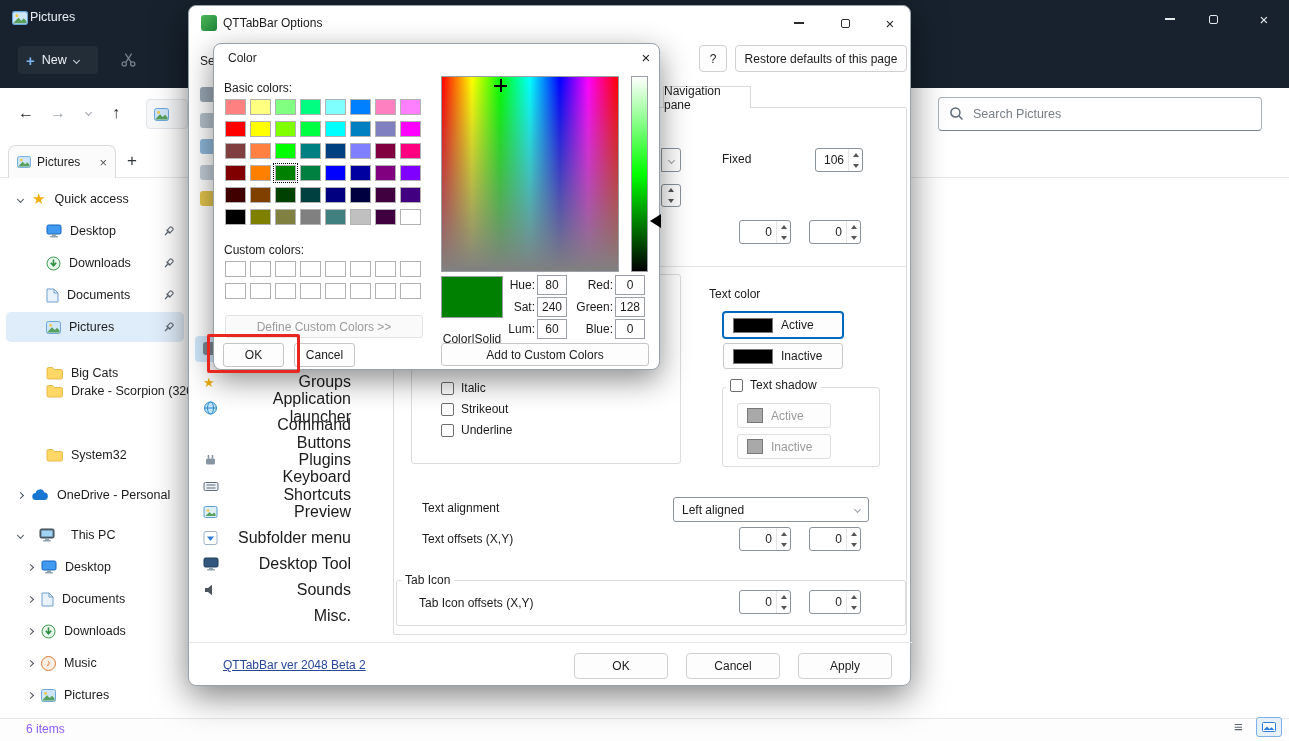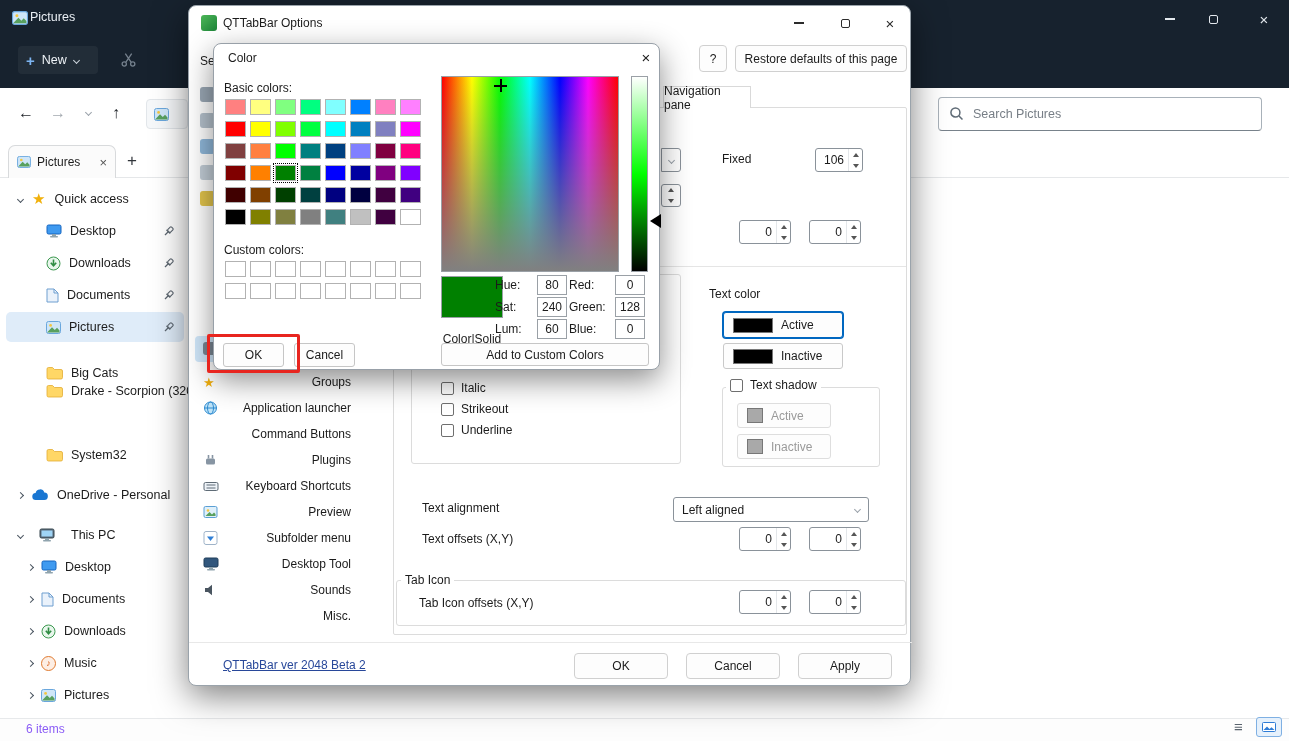--- a/index.html
+++ b/index.html
@@ -63,21 +63,21 @@
 
   .newbtn { position:absolute; left:18px; top:46px; width:80px; height:28px; background:rgba(255,255,255,0.05); border-radius:4px; display:flex; align-items:center; gap:7px; padding:0 8px; color:#eef2f6; font-size:12.5px; }
   .plus-accent { color:#7db5f2; font-size:15px; font-weight:bold; line-height:1; }
 
   
   .qtwin { position:absolute; left:188px; top:5px; width:723px; height:681px; background:#fff; border:1px solid #9aa3ab; border-radius:8px; box-shadow:0 10px 34px rgba(0,0,0,0.5); z-index:10; }
   .qt-title { position:absolute; left:34px; top:10px; font-size:12px; color:#1c1c1c; }
   .qt-ico { position:absolute; left:12px; top:9px; width:16px; height:16px; border-radius:3px; background:linear-gradient(135deg,#4db658,#1d8438); }
   .opt-row { position:absolute; left:0; width:170px; height:26px; }
   .opt-row .oicon { position:absolute; left:14px; top:50%; transform:translateY(-50%); display:flex; }
-  .opt-row .olbl { position:absolute; left:40px; right:8px; top:50%; transform:translateY(-50%); text-align:right; font-size:12px; color:#1b1b1b; }
+  .opt-row .olbl { position:absolute; left:40px; right:8px; top:50%; transform:translateY(-50%); text-align:right; font-size:16px; color:#1b1b1b; }
   .frag-ico { position:absolute; left:11px; width:15px; height:15px; border-radius:3px; }
   .lbl12 { position:absolute; font-size:12px; color:#1b1b1b; }
   .swbtn { position:absolute; display:flex; align-items:center; gap:8px; padding:0 9px; background:#fdfdfd; border:1px solid #c9c9c9; border-radius:3px; font-size:12px; color:#1b1b1b; }
   .swbtn .sw { width:40px; height:15px; border:1px solid #777; flex:none; }
   .swbtn.focused { border-color:#0067c0; box-shadow:0 0 0 1px #0067c0; }
   .swbtn.disabled { color:#9a9a9a; border-color:#dedede; }
   .combo { position:absolute; background:#fff; border:1px solid #8a929a; border-radius:3px; display:flex; align-items:center; font-size:12px; color:#1b1b1b; padding:0 8px; }
   .combo .cval { flex:1; }
   .verlink { position:absolute; font-size:12px; color:#28489a; text-decoration:underline; }
 
@@ -87,21 +87,21 @@
   .swatch { width:21px; height:16px; border:1px solid #b2b2b2; }
   .swatch.selected { outline:1.5px dotted #000; outline-offset:1.5px; }
   .huefield { position:absolute; left:227px; top:32px; width:178px; height:196px; border:1px solid #9aa0a6;
     background:linear-gradient(to bottom, rgba(128,128,128,0), #808080),
                linear-gradient(to right,#ff0000,#ffff00 17%,#00ff00 33%,#00ffff 50%,#0000ff 67%,#ff00ff 83%,#ff0000); }
   .xhair { position:absolute; width:13px; height:13px; }
   .xhair::before { content:""; position:absolute; left:5.5px; top:0; width:2px; height:13px; background:#000; }
   .xhair::after { content:""; position:absolute; top:5.5px; left:0; height:2px; width:13px; background:#000; }
   .lumbar { position:absolute; left:417px; top:32px; width:17px; height:196px; border:1px solid #9aa0a6; background:linear-gradient(#ffffff,#00ff00 50%,#000000); }
   .lum-arrow { position:absolute; left:436px; top:170px; width:0; height:0; border-top:7px solid transparent; border-bottom:7px solid transparent; border-right:11px solid #000; }
-  .numlab { position:absolute; width:40px; text-align:left; font-size:12px; color:#1b1b1b; }
+  .numlab { position:absolute; width:40px; text-align:right; font-size:12px; color:#1b1b1b; }
   .numbox { position:absolute; width:30px; height:20px; background:#fff; border:1px solid #9aa0a6; font-size:12px; display:flex; align-items:center; justify-content:center; color:#1b1b1b; }
   .preview { position:absolute; left:227px; top:232px; width:62px; height:42px; border:1px solid #9aa0a6; }
 
   .annobox { position:absolute; left:207px; top:334px; width:93px; height:39px; border:3px solid #e8251f; border-radius:2px; z-index:30; pointer-events:none; }
 </style>
 </head>
 <body>
 
 <div id="screen">
 
@@ -693,20 +693,21 @@
         <div class="swatch" style="background: rgb(255, 255, 255);"></div>
         <div class="swatch" style="background: rgb(255, 255, 255);"></div>
         <div class="swatch" style="background: rgb(255, 255, 255);"></div>
         <div class="swatch" style="background: rgb(255, 255, 255);"></div>
         <div class="swatch" style="background: rgb(255, 255, 255);"></div>
         <div class="swatch" style="background: rgb(255, 255, 255);"></div>
         <div class="swatch" style="background: rgb(255, 255, 255);"></div>
         <div class="swatch" style="background: rgb(255, 255, 255);"></div>
       </div>
 
+    <div class="btn sq disabled" style="left:11px;top:271px;width:198px;height:23px">Define Custom Colors &gt;&gt;</div>
     <div class="btn sq" style="left:9px;top:299px;width:61px;height:24px">OK</div>
     <div class="btn sq" style="left:80px;top:299px;width:61px;height:24px">Cancel</div>
 
     <div class="huefield">
       <span class="xhair" style="left:52px;top:2px"></span>
     </div>
     <div class="lumbar"></div>
     <div class="lum-arrow"></div>
 
     <div class="preview" style="background: rgb(0, 128, 0);"></div>

